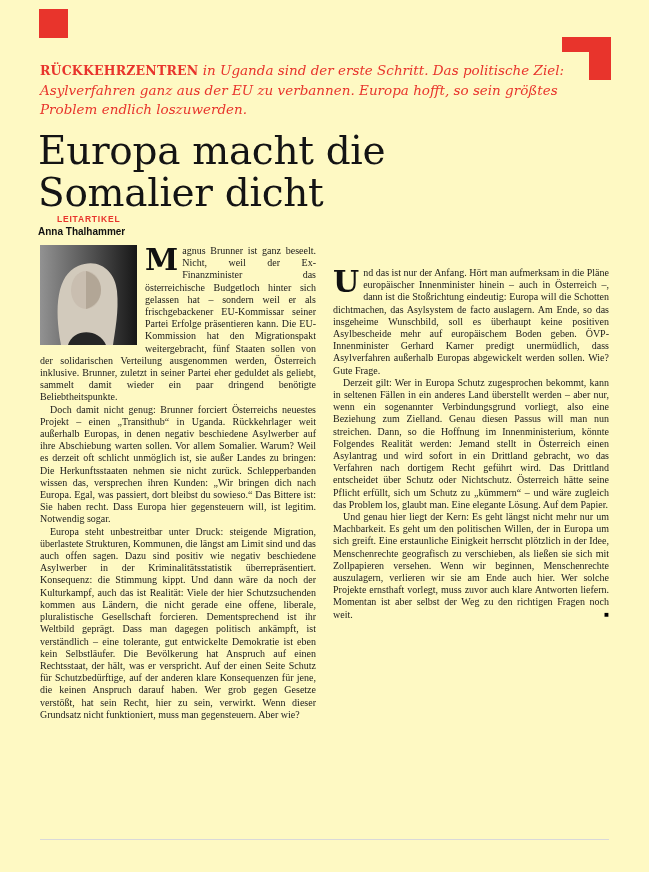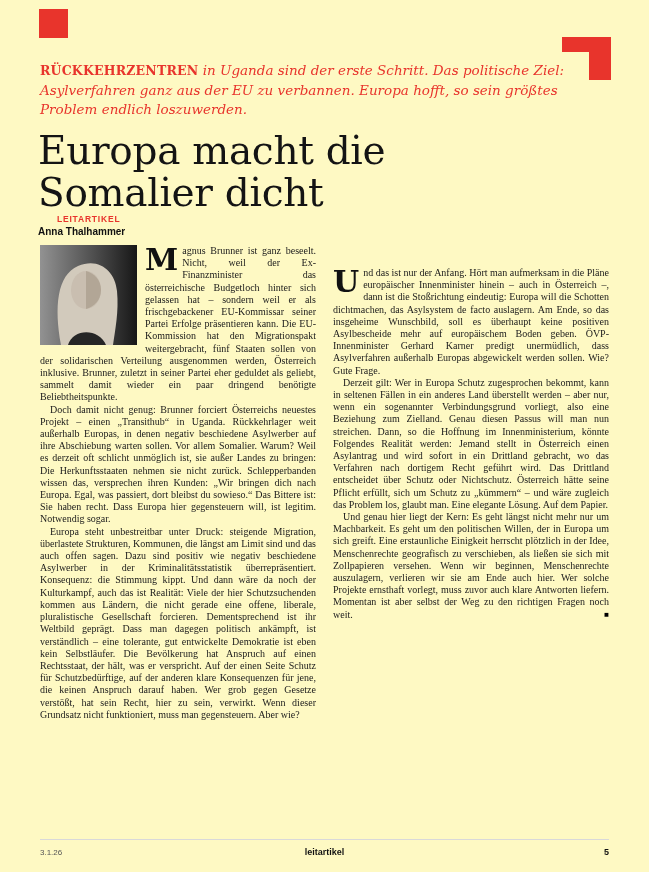--- a/index.html
+++ b/index.html
@@ -131,19 +131,14 @@
       <p><span class="dropcap">U</span><span>nd das ist nur der Anfang. Hört man aufmerksam in die Pläne europäischer Innenminister hinein – auch in Österreich –, dann ist die Stoßrichtung eindeutig: Europa will die Schotten dichtmachen, das Asylsystem de facto auslagern. Am Ende, so das insgeheime Wunschbild, soll es überhaupt keine positiven Asylbescheide mehr auf europäischem Boden geben. ÖVP-Innenminister Gerhard Karner predigt unermüdlich, dass Asylverfahren außerhalb Europas abgewickelt werden sollen. Wie? Gute Frage.</span></p>
 
       <p class="indent">Derzeit gilt: Wer in Europa Schutz zugesprochen bekommt, kann in seltenen Fällen in ein anderes Land überstellt werden – aber nur, wenn ein sogenannter Verbindungsgrund vorliegt, also eine Beziehung zum Zielland. Genau diesen Passus will man nun streichen. Dann, so die Hoffnung im Innenministerium, könnte Folgendes Realität werden: Jemand stellt in Österreich einen Asylantrag und wird sofort in ein Drittland gebracht, wo das Verfahren nach dortigem Recht geführt wird. Das Drittland entscheidet über Schutz oder Nichtschutz. Österreich hätte seine Pflicht erfüllt, sich um Schutz zu „kümmern“ – und wäre zugleich das Problem los, glaubt man. Eine elegante Lösung. Auf dem Papier.</p>
 
       <p class="indent"><span>Und genau hier liegt der Kern: Es geht längst nicht mehr nur um Machbarkeit. Es geht um den politischen Willen, der in Europa um sich greift. Eine erstaunliche Einigkeit herrscht plötzlich in der Idee, Menschenrechte geografisch zu verschieben, als ließen sie sich mit Zollpapieren versehen. Wenn wir beginnen, Menschenrechte auszulagern, verlieren wir sie am Ende auch hier. Wer solche Projekte ernsthaft vorlegt, muss zuvor auch klare Antworten liefern. Momentan ist aber selbst der Weg zu den richtigen Fragen noch weit.</span> <span class="endmark">■</span></p>
     </div>
 
   </div>
 
   <div class="footer-rule"></div>
-  <div class="footer">
-    <span class="footer-date">3.1.26</span>
-    <span class="footer-section">leitartikel</span>
-    <span class="footer-page">5</span>
-  </div>
 
 </div>
 
 </body></html>

